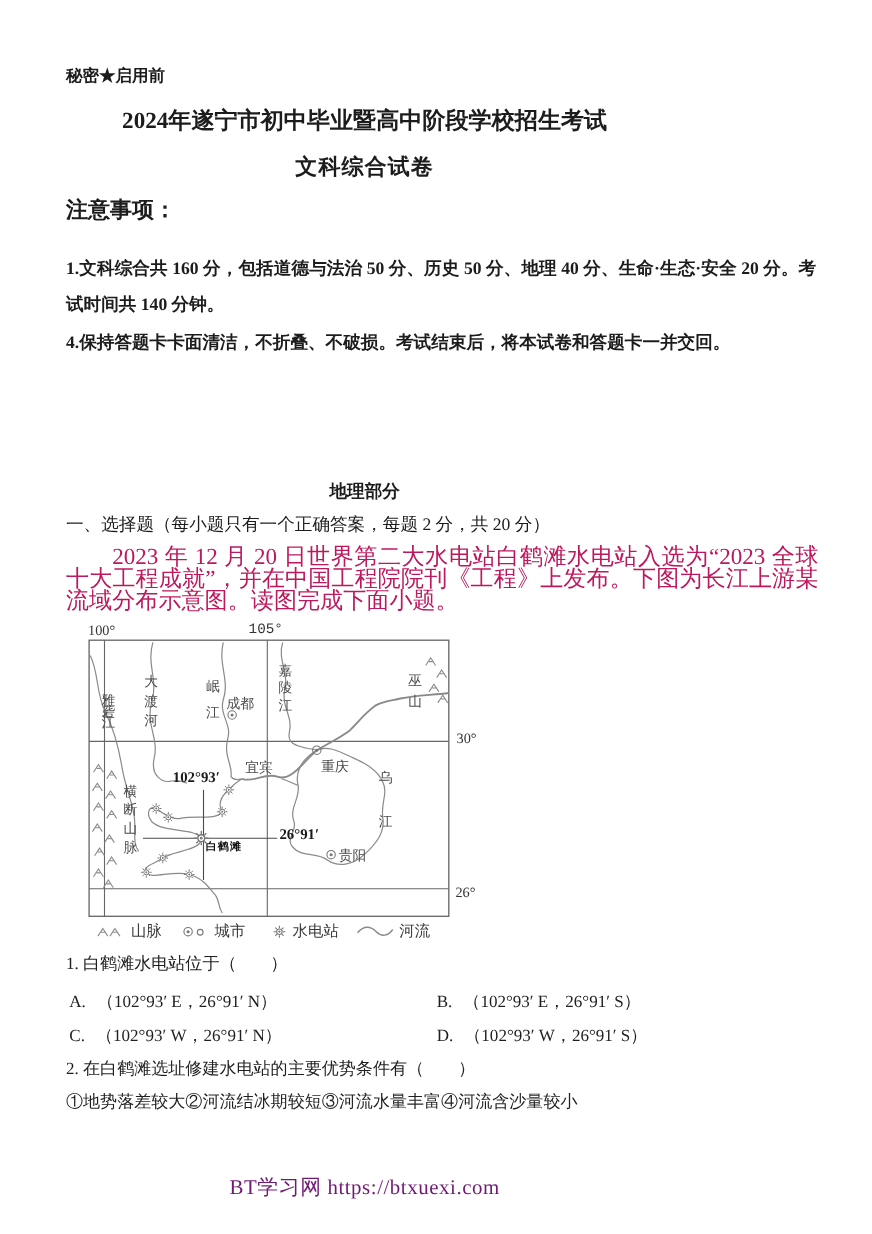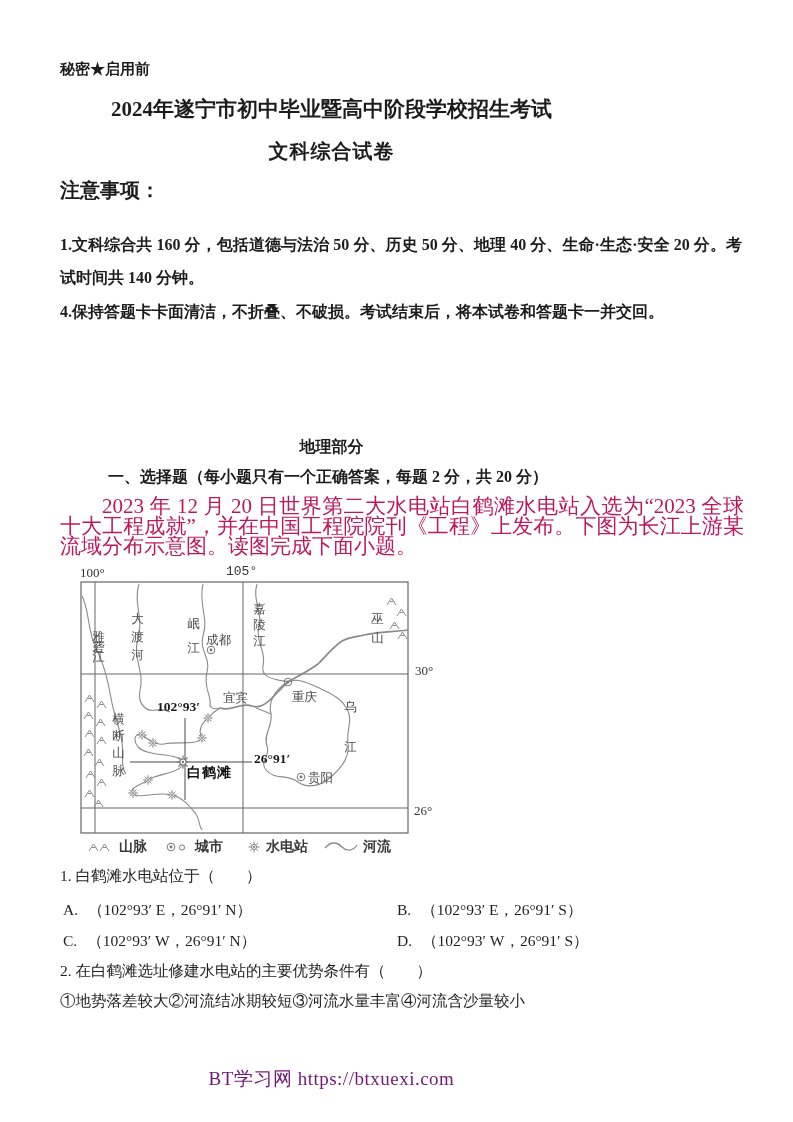--- a/index.html
+++ b/index.html
@@ -9,33 +9,33 @@
   }
   .abs{position:absolute;}
   .center{left:11px;width:641px;text-align:center;}
   .classification{left:60px;top:60px;font-size:15px;font-weight:700;}
   .main-title{top:95px;font-size:21px;font-weight:700;}
   .sub-title{top:138px;font-size:20px;font-weight:700;letter-spacing:1px;}
   .notice-heading{left:60px;top:177px;font-size:20px;font-weight:700;}
   .notice{left:60px;top:205px;width:682px;font-size:16px;font-weight:700;line-height:33.4px;text-align:justify;margin-top:23px;}
   .notice p{margin:0;}
   .sec-title{top:437px;font-size:16px;font-weight:700;}
-  .part-title{left:60px;top:467px;font-size:16px;font-weight:700;margin-left:48px;}
+  .part-title{left:60px;top:467px;font-size:16px;font-weight:400;}
   .intro{left:60px;top:496px;width:684px;font-size:21px;line-height:20px;text-indent:2em;text-align:justify;color:#be185d;}
   
   .map{left:60px;top:560px;width:400px;height:310px;}
   .map svg.base{position:absolute;left:0;top:0;}
   .map .lbl{position:absolute;font-size:12.5px;color:#4a4a4a;white-space:nowrap;line-height:1;}
   .map .deg{font-size:13px;color:#333;}
   .map .vert{writing-mode:vertical-rl;text-orientation:upright;}
   .map .bold-lbl{font-weight:700;color:#1a1a1a;font-size:13.5px;}
-  .map .station-name{font-weight:700;color:#111;font-size:14px;letter-spacing:1px;}
+  .map .station-name{font-weight:700;color:#111;font-size:10px;letter-spacing:1px;}
   .legend{position:absolute;left:0;top:276px;width:400px;height:24px;}
   .legend .lg-item{position:absolute;top:0;height:22px;display:flex;align-items:center;}
-  .legend .lg-label{font-size:14px;color:#3a3a3a;margin-left:5px;font-weight:bold;}
+  .legend .lg-label{font-size:14px;color:#3a3a3a;margin-left:5px;}
   
   .questions{left:60px;top:866px;width:690px;font-size:15.5px;color:#1f1f1f;}
   .q-line{position:absolute;left:0;white-space:nowrap;}
   .q1{top:0;}
   .opt-row1{top:34px;}
   .opt-row2{top:65px;}
   .q2{top:95px;}
   .q2-items{top:125px;}
   .opt{position:absolute;white-space:nowrap;}
   .opt .ol{margin-right:10px;}

